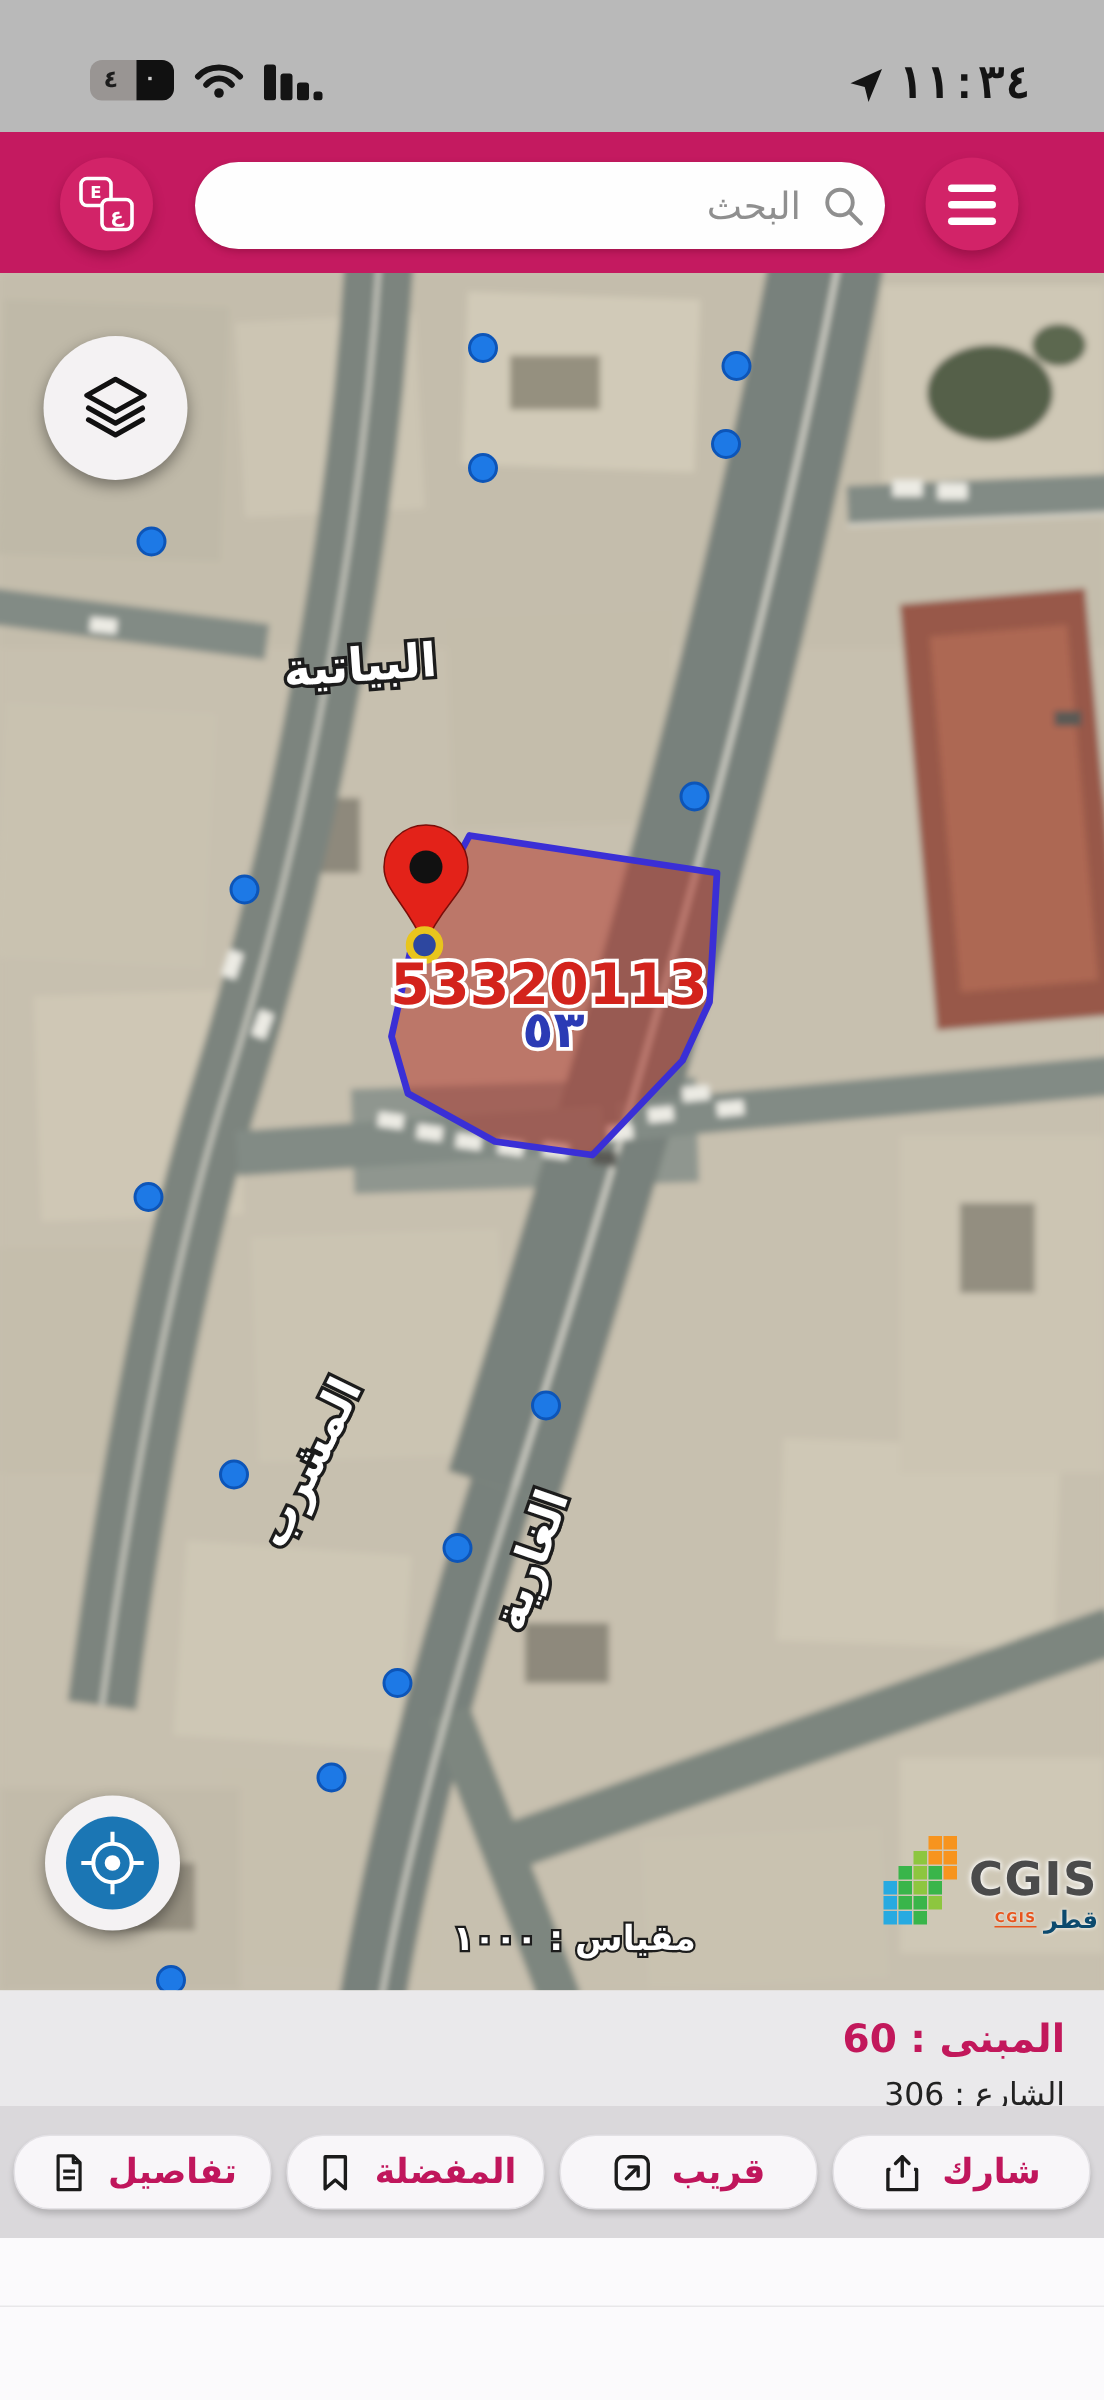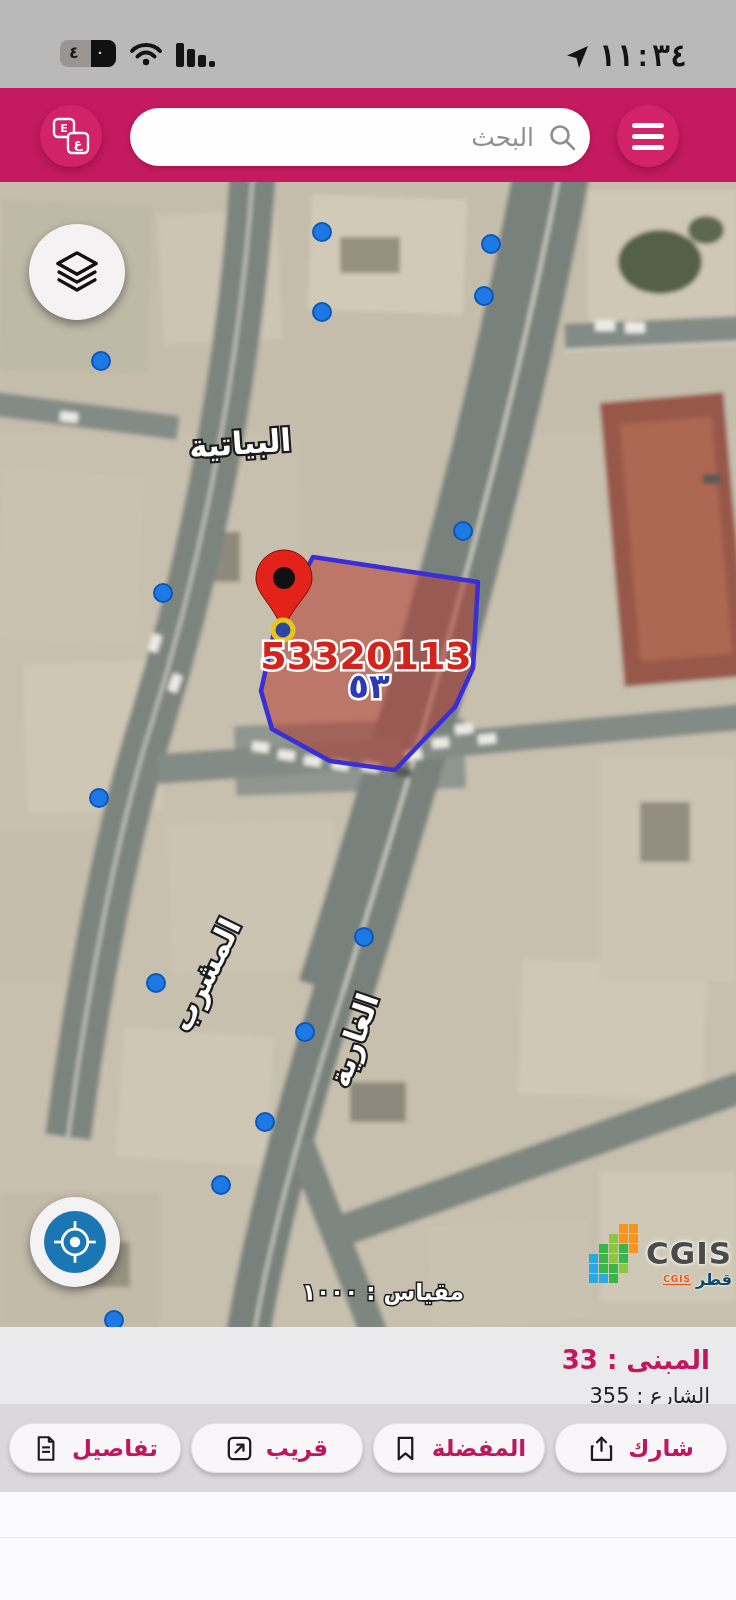--- a/index.html
+++ b/index.html
@@ -298,50 +298,50 @@
         <span class="cgis-name">CGIS</span>
         <span class="cgis-sub">
           <span class="qatar-en">CGIS</span>
           <span class="qatar-ar">قطر</span>
         </span>
       </div>
     </div>
   </div>
 
   <div class="infopanel">
-    <div class="info-line1">المبنى : 33</div>
-    <div class="info-line3">الشارع : 355</div>
+    <div class="info-line1">المبنى : 60</div>
+    <div class="info-line3">الشارع : 306</div>
   </div>
 
   <div class="actionbar">
 
     <div class="pill">
       <svg width="27" height="27" viewBox="0 0 24 24">
         <path d="M6,2 h9 l4,4 v16 h-13 z" fill="none" stroke="#1b1b1b" stroke-width="1.9" stroke-linejoin="round"></path>
         <path d="M15,2 v4 h4" fill="none" stroke="#1b1b1b" stroke-width="1.9" stroke-linejoin="round"></path>
         <line x1="9" y1="11" x2="16" y2="11" stroke="#1b1b1b" stroke-width="1.9"></line>
         <line x1="9" y1="15" x2="16" y2="15" stroke="#1b1b1b" stroke-width="1.9"></line>
       </svg>
       <span class="label">تفاصيل</span>
     </div>
 
     <div class="pill">
       <svg width="27" height="27" viewBox="0 0 24 24">
+        <path d="M6,2.5 h12 v19 l-6,-5.2 l-6,5.2 z" fill="none" stroke="#1b1b1b" stroke-width="2" stroke-linejoin="round"></path>
+      </svg>
+      <span class="label">المفضلة</span>
+    </div>
+
+    <div class="pill">
+      <svg width="27" height="27" viewBox="0 0 24 24">
         <rect x="2.5" y="2.5" width="19" height="19" rx="4" fill="none" stroke="#1b1b1b" stroke-width="2"></rect>
         <line x1="8.5" y1="15.5" x2="15" y2="9" stroke="#1b1b1b" stroke-width="2" stroke-linecap="round"></line>
         <path d="M10,8.5 h5.5 v5.5" fill="none" stroke="#1b1b1b" stroke-width="2" stroke-linecap="round" stroke-linejoin="round"></path>
       </svg>
       <span class="label">قريب</span>
-    </div>
-
-    <div class="pill">
-      <svg width="27" height="27" viewBox="0 0 24 24">
-        <path d="M6,2.5 h12 v19 l-6,-5.2 l-6,5.2 z" fill="none" stroke="#1b1b1b" stroke-width="2" stroke-linejoin="round"></path>
-      </svg>
-      <span class="label">المفضلة</span>
     </div>
 
     <div class="pill">
       <svg width="27" height="27" viewBox="0 0 24 24">
         <path d="M5,10 h-1.5 v12 h17 v-12 h-1.5" fill="none" stroke="#1b1b1b" stroke-width="2" stroke-linejoin="round"></path>
         <line x1="12" y1="2.5" x2="12" y2="14" stroke="#1b1b1b" stroke-width="2" stroke-linecap="round"></line>
         <path d="M8,6.5 L12,2.5 L16,6.5" fill="none" stroke="#1b1b1b" stroke-width="2" stroke-linecap="round" stroke-linejoin="round"></path>
       </svg>
       <span class="label">شارك</span>
     </div>

